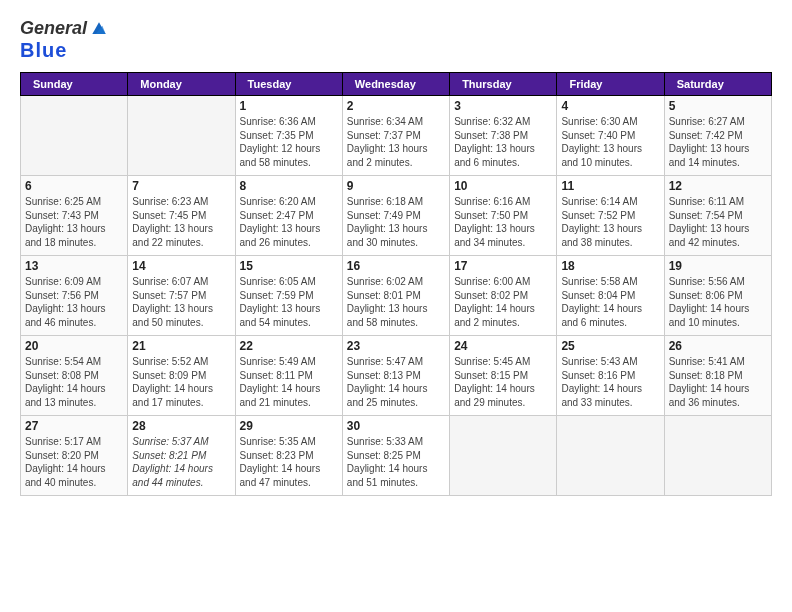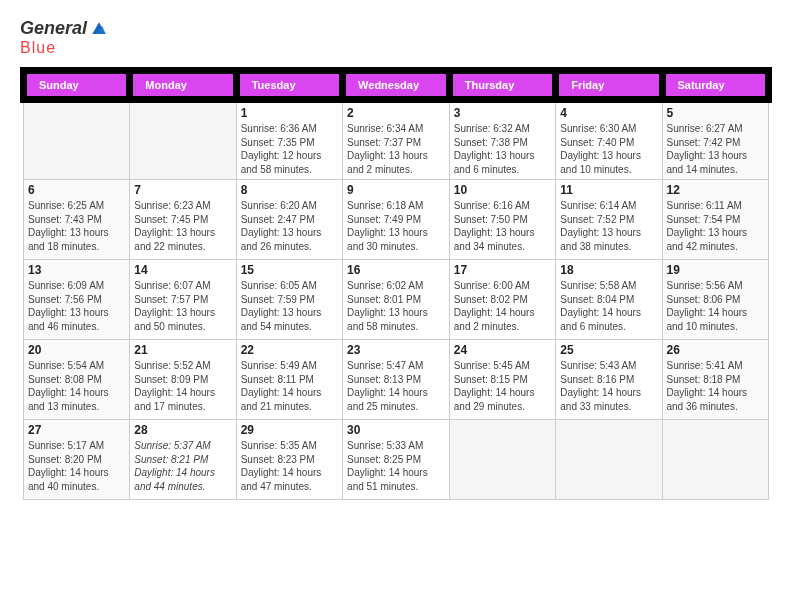--- a/index.html
+++ b/index.html
@@ -36,49 +36,49 @@
       font-weight: bold;
       color: #333;
       font-style: italic;
     }
     .logo-icon {
       width: 20px;
       height: 20px;
       margin-left: 2px;
     }
     .logo-blue-line {
-      font-size: 16px;
-      font-weight: normal;
-      color: #ef4444;
+      font-size: 20px;
+      font-weight: bold;
+      color: #1d4ed8;
       letter-spacing: 1px;
     }
     .title-section {
       text-align: right;
     }
     .month-title {
       font-size: 32px;
       font-weight: bold;
       color: #333;
     }
     .location-title {
       font-size: 16px;
       color: #555;
     }
     .calendar {
       width: 100%;
       border-collapse: collapse;
       font-size: 10px;
     }
     .calendar th {
-      background: #d946ef;
+      background: #4c1d95;
       color: #fff;
       padding: 5px 12px;
       text-align: left;
       font-size: 11px;
-      border: 7px solid #000000;
+      border: 1px solid #000000;
     }
     .calendar td {
       border: 1px solid #ccc;
       padding: 3px 4px;
       vertical-align: top;
       width: 107px;
       height: 80px;
       background: #fff;
     }
     .calendar td.empty {

